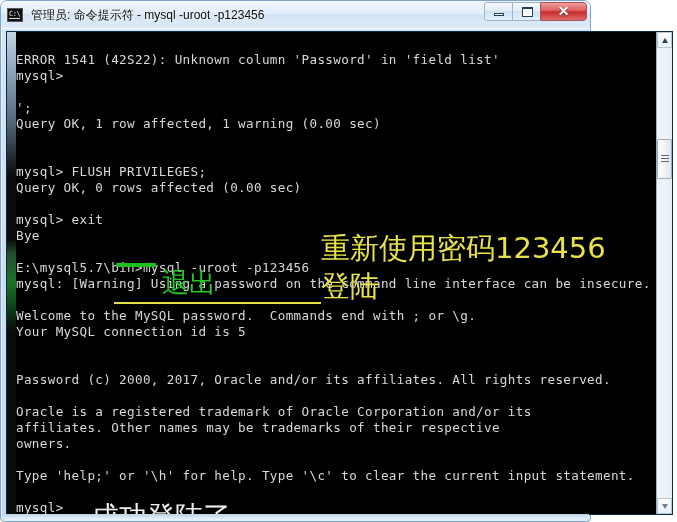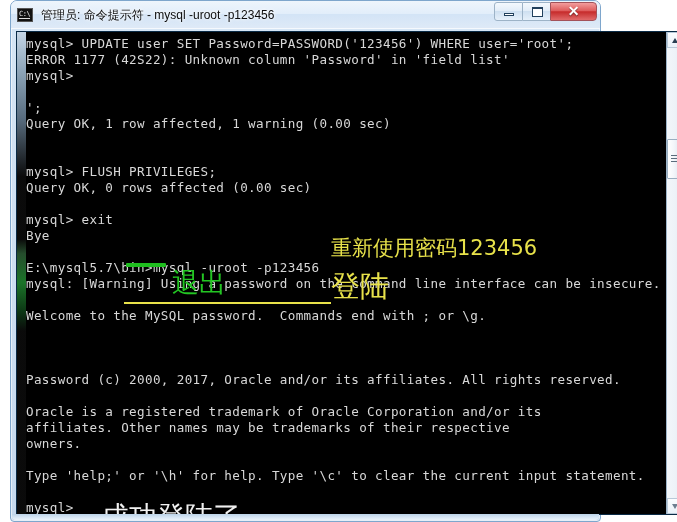--- a/index.html
+++ b/index.html
@@ -10,21 +10,21 @@
   body {
     width: 677px;
     height: 522px;
     overflow: hidden;
     font-family: "Liberation Sans", sans-serif;
   }
 
   
   #window {
     position: absolute;
-    left: 10px; top: 0;
+    left: 0; top: 0;
     width: 591px;
     height: 522px;
     box-sizing: border-box;
     background: linear-gradient(to bottom, #d6e6f5 0%, #cfe0f2 40%, #c5d9ee 100%);
     border: 1px solid #7ea6cc;
     border-radius: 7px 7px 4px 4px;
     box-shadow: inset 0 0 0 1px rgba(255,255,255,0.55);
   }
 
   
@@ -280,51 +280,51 @@
       </div>
     </div>
   </div>
 
   <div id="console-outer">
 
     <div id="left-edge"></div>
 
     <div id="screen">
 
-      <div class="line" style="top:4px">mysql&gt; UPDATE user SET Password=PASSWORD('123456') WHERE user='root';</div>
-      <div class="line" style="top:20px">ERROR 1177 (42S22): Unknown column 'Password' in 'field list'</div>
+      <div class="line" style="top:20px">ERROR 1541 (42S22): Unknown column 'Password' in 'field list'</div>
       <div class="line" style="top:36px">mysql&gt;</div>
       <div class="line" style="top:68px">';</div>
       <div class="line" style="top:84px">Query OK, 1 row affected, 1 warning (0.00 sec)</div>
       <div class="line" style="top:116px"></div>
       <div class="line" style="top:132px">mysql&gt; FLUSH PRIVILEGES;</div>
       <div class="line" style="top:148px">Query OK, 0 rows affected (0.00 sec)</div>
       <div class="line" style="top:164px"></div>
       <div class="line" style="top:180px">mysql&gt; exit</div>
       <div class="line" style="top:196px">Bye</div>
       <div class="line" style="top:212px"></div>
       <div class="line" style="top:228px">E:\mysql5.7\bin&gt;mysql -uroot -p123456</div>
       <div class="line" style="top:244px">mysql: [Warning] Using a password on the command line interface can be insecure.</div>
       <div class="line" style="top:260px"></div>
       <div class="line" style="top:276px">Welcome to the MySQL password.  Commands end with ; or \g.</div>
+      <div class="line" style="top:292px">Your MySQL connection id is 5</div>
       <div class="line" style="top:324px"></div>
       <div class="line" style="top:340px">Password (c) 2000, 2017, Oracle and/or its affiliates. All rights reserved.</div>
       <div class="line" style="top:356px"></div>
       <div class="line" style="top:388px">affiliates. Other names may be trademarks of their respective</div>
       <div class="line" style="top:372px">Oracle is a registered trademark of Oracle Corporation and/or its</div>
       <div class="line" style="top:404px">owners.</div>
       <div class="line" style="top:420px"></div>
       <div class="line" style="top:436px">Type 'help;' or '\h' for help. Type '\c' to clear the current input statement.</div>
       <div class="line" style="top:452px"></div>
       <div class="line" style="top:468px">mysql&gt;</div>
 
       <div class="green-dash" style="left:100px; top:231px; width:40px;"></div>
       <div class="anno green" style="left:146px; top:206px; font-size:27px; line-height:34px;margin-top:28px;">退出</div>
 
-      <div class="anno yellow" style="left:305px; top:201px; font-size:21px; line-height:31px;">重新使用密码123456</div>
+      <div class="anno yellow" style="left:305px; top:201px; font-size:29px; line-height:31px;">重新使用密码123456</div>
       <div class="anno yellow" style="left:305px; top:239px; font-size:29px; line-height:31px;">登陆</div>
 
       <div class="yellow-underline" style="left:98px; top:270px; width:207px;"></div>
 
       <div class="anno white" style="left:75px; top:470px; font-size:28px; line-height:30px;">成功登陆了</div>
     </div>
 
     <div id="vscroll">
       <div class="sb-btn up">
         <span class="sb-arrow up"></span>

